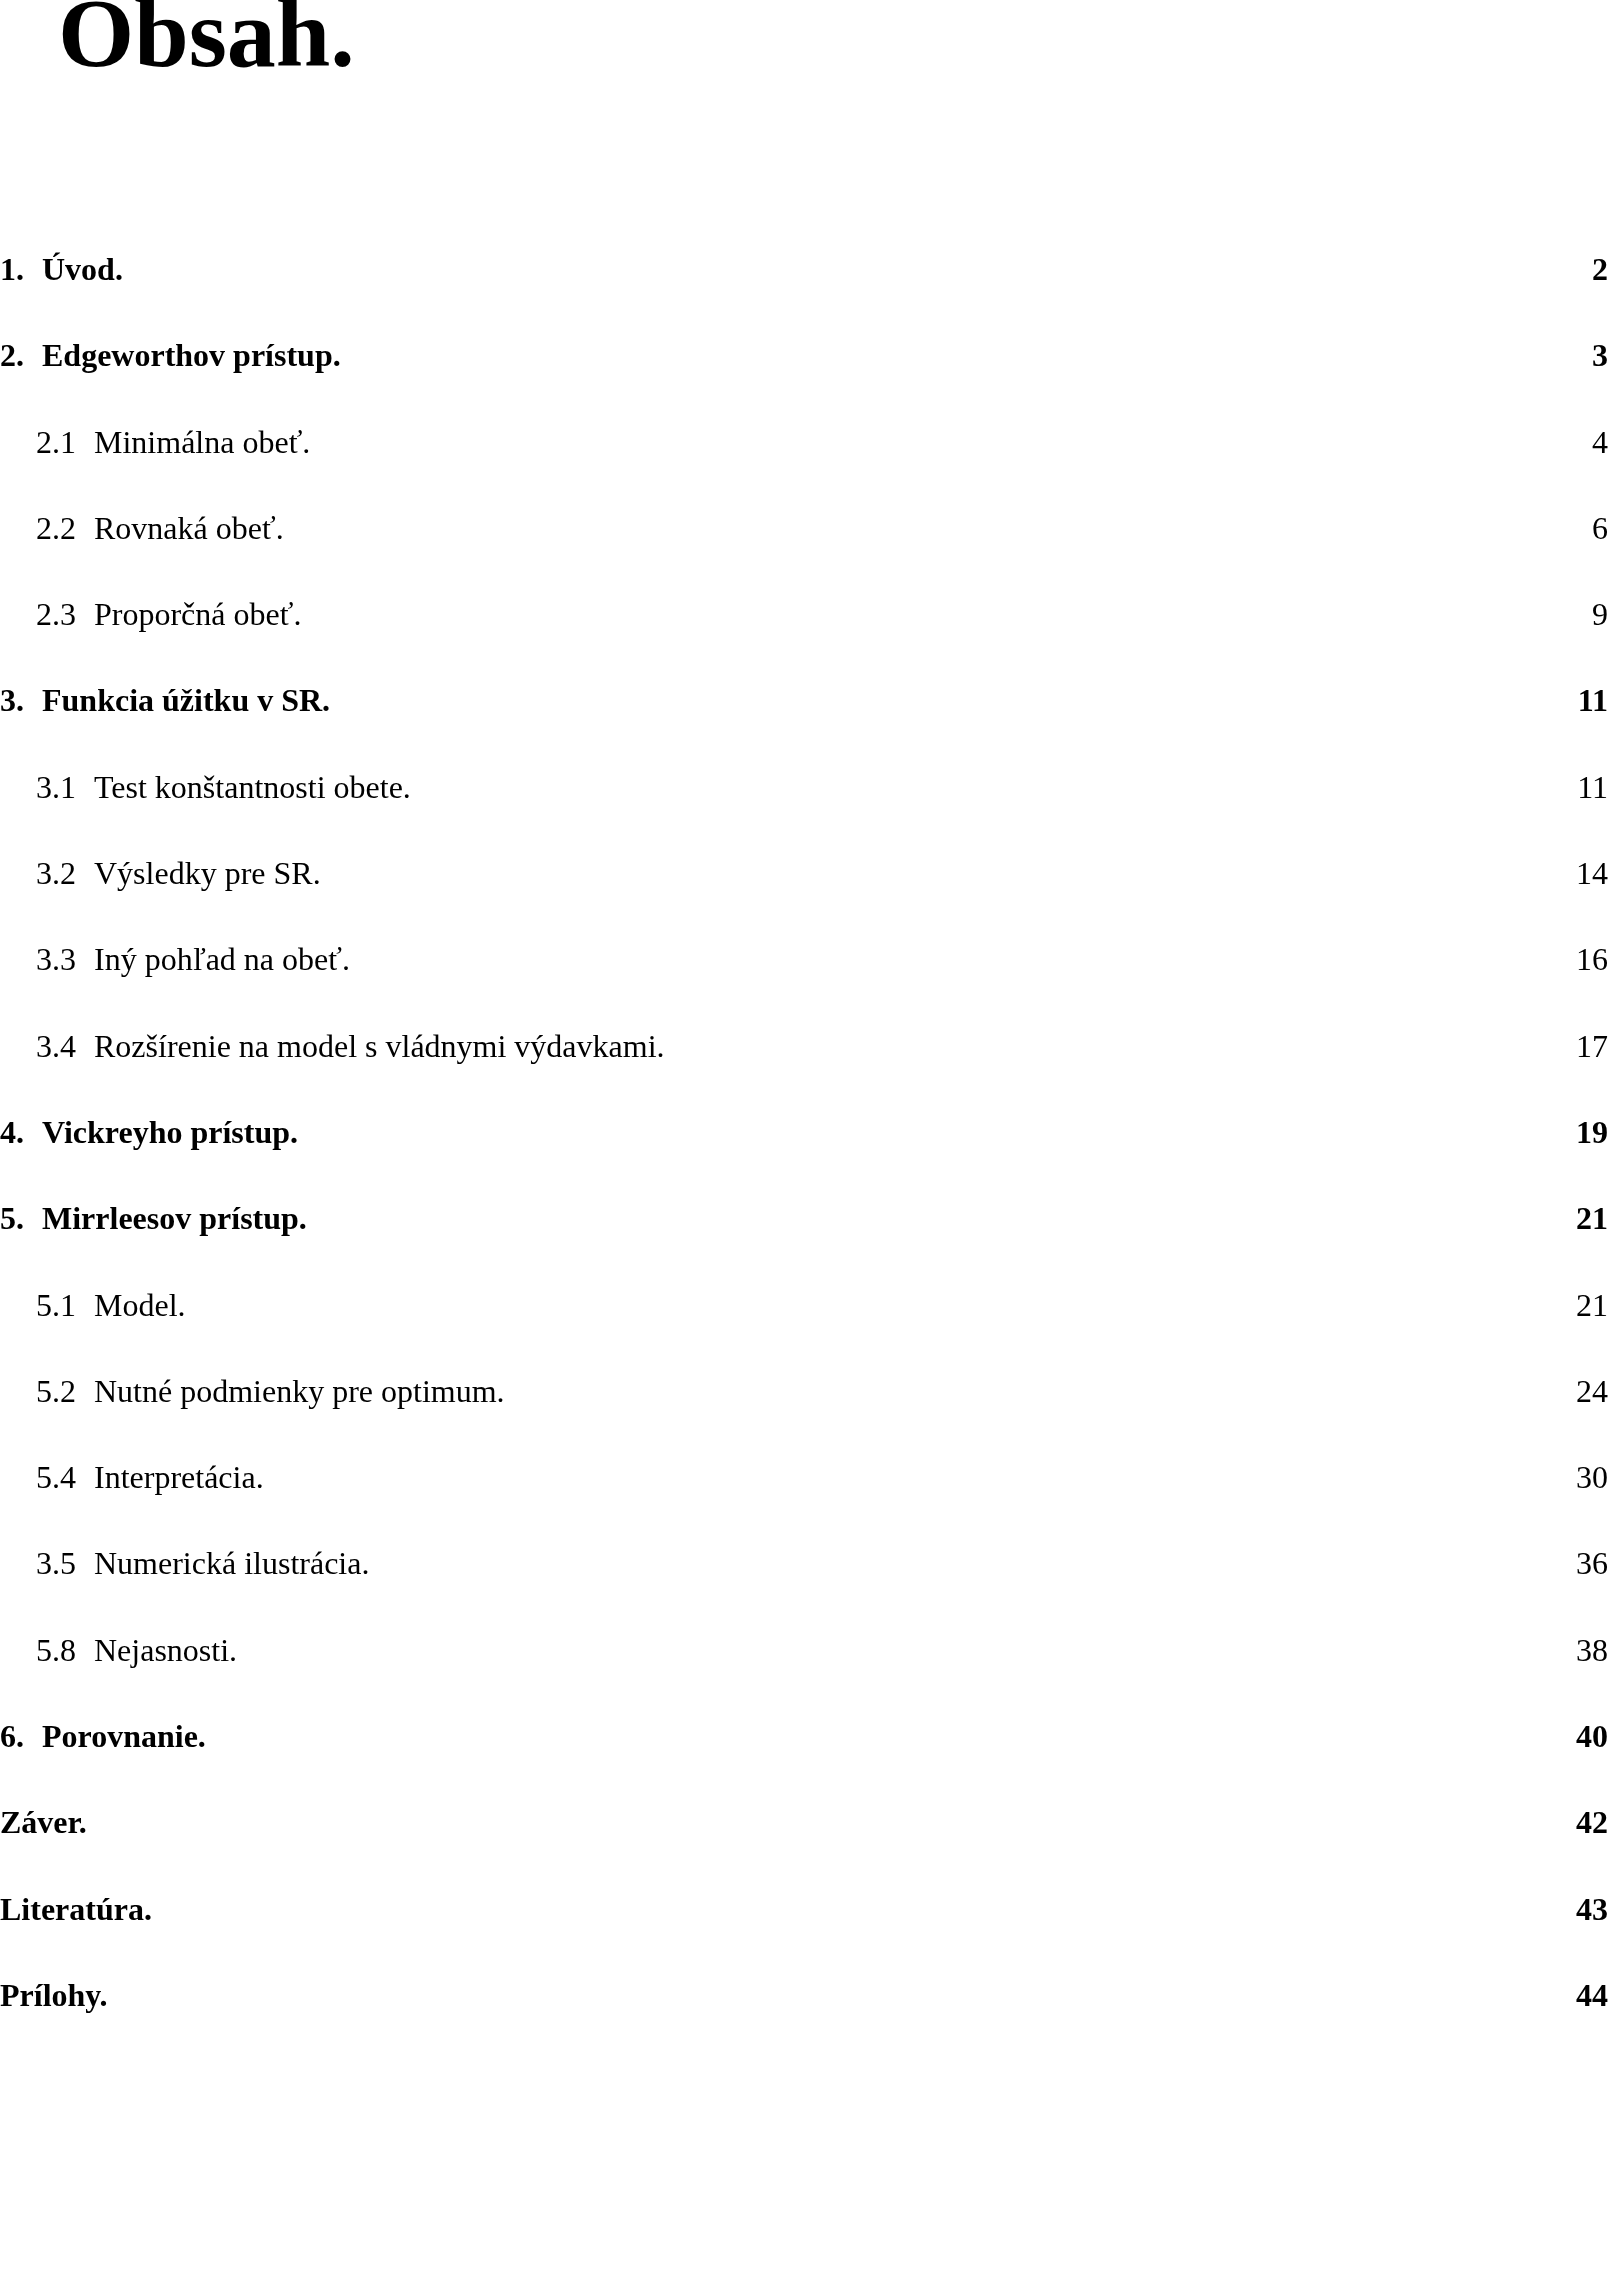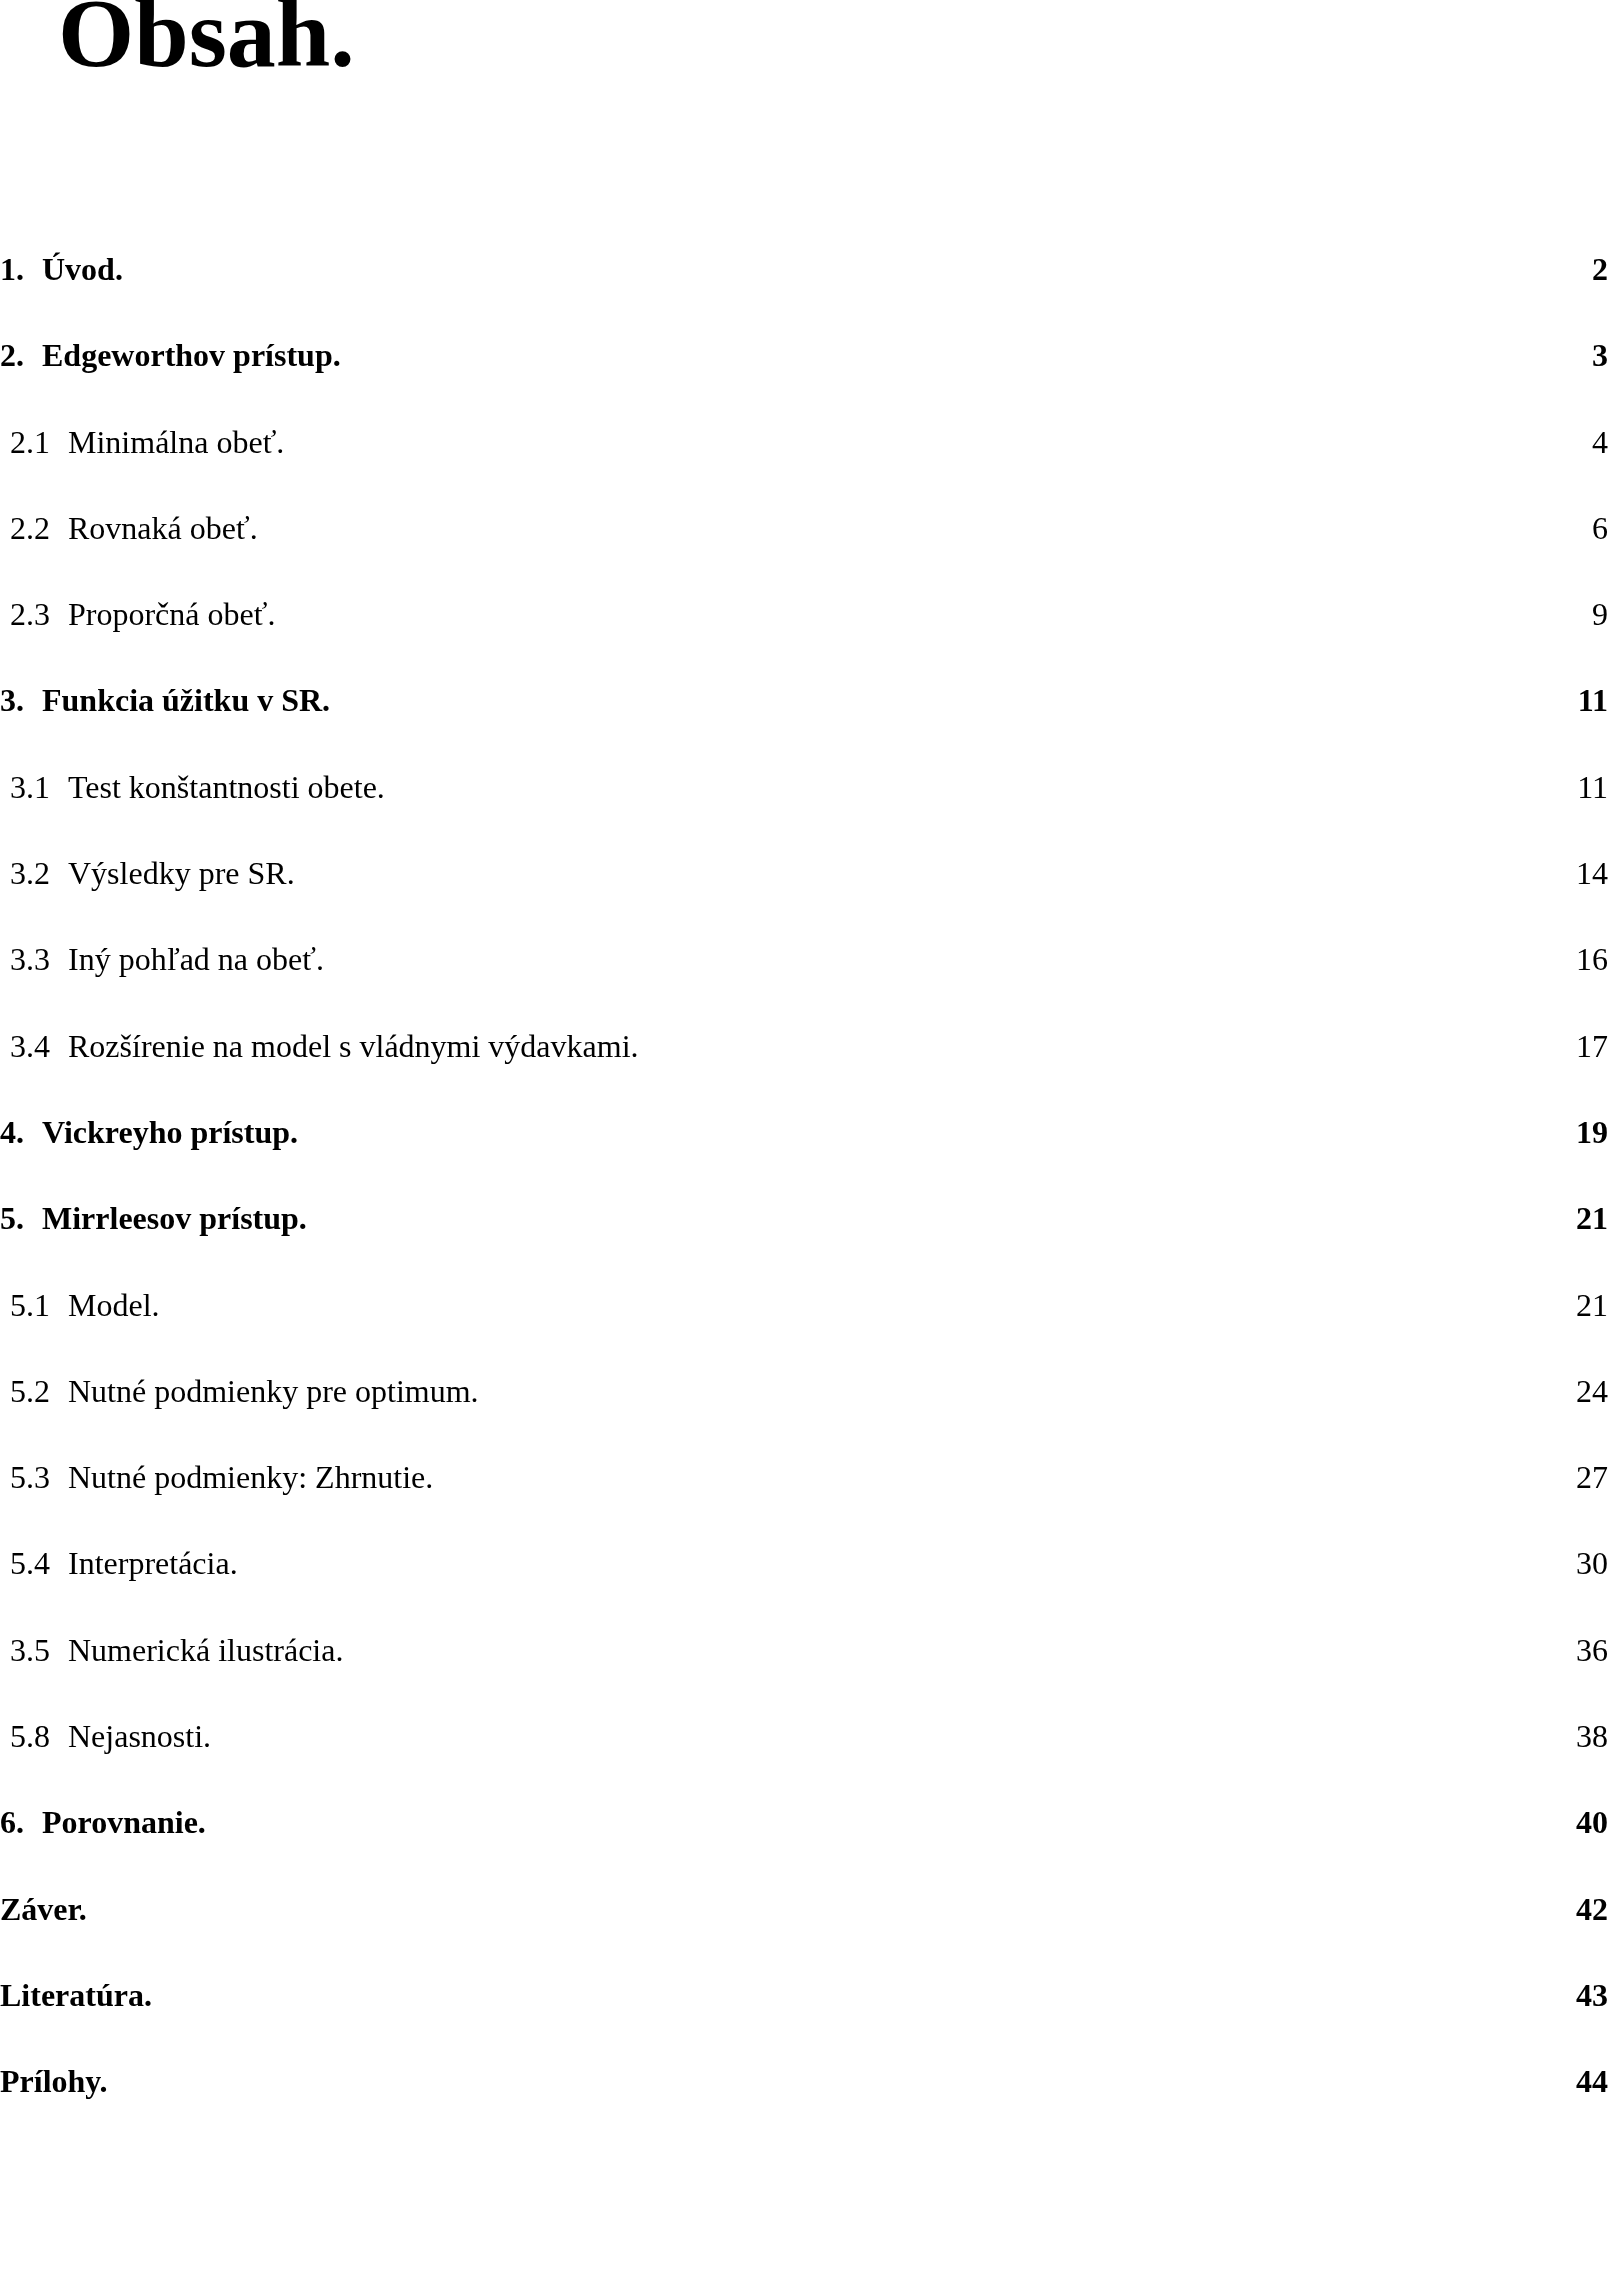--- a/index.html
+++ b/index.html
@@ -28,21 +28,21 @@
     top: 226px;
   }
   .row {
     position: relative;
     height: 86.3px;
     line-height: 86.3px;
     font-size: 32px;
     white-space: nowrap;
   }
   .row.chapter { font-weight: bold; }
-  .row.section { padding-left: 10px; }
+  .row.section { padding-left: 10px; margin-left: 26px; }
   .num { margin-right: 18px; }
   .num:empty { display: none; }
   .pageno {
     position: absolute;
     right: 0;
     top: 0;
   }
 </style>
 </head>
 <body>
@@ -115,24 +115,20 @@
     <div class="row section">
       <span class="num">5.1</span><span class="etitle">Model.</span>
       <span class="pageno">21</span>
     </div>
 
     <div class="row section">
       <span class="num">5.2</span><span class="etitle">Nutné podmienky pre optimum.</span>
       <span class="pageno">24</span>
     </div>
 
-    <div class="row section">
-      <span class="num">5.3</span><span class="etitle">Nutné podmienky: Zhrnutie.</span>
-      <span class="pageno">27</span>
-    </div>
 
     <div class="row section">
       <span class="num">5.4</span><span class="etitle">Interpretácia.</span>
       <span class="pageno">30</span>
     </div>
 
 
 
     <div class="row section">
       <span class="num">3.5</span><span class="etitle">Numerická ilustrácia.</span>

